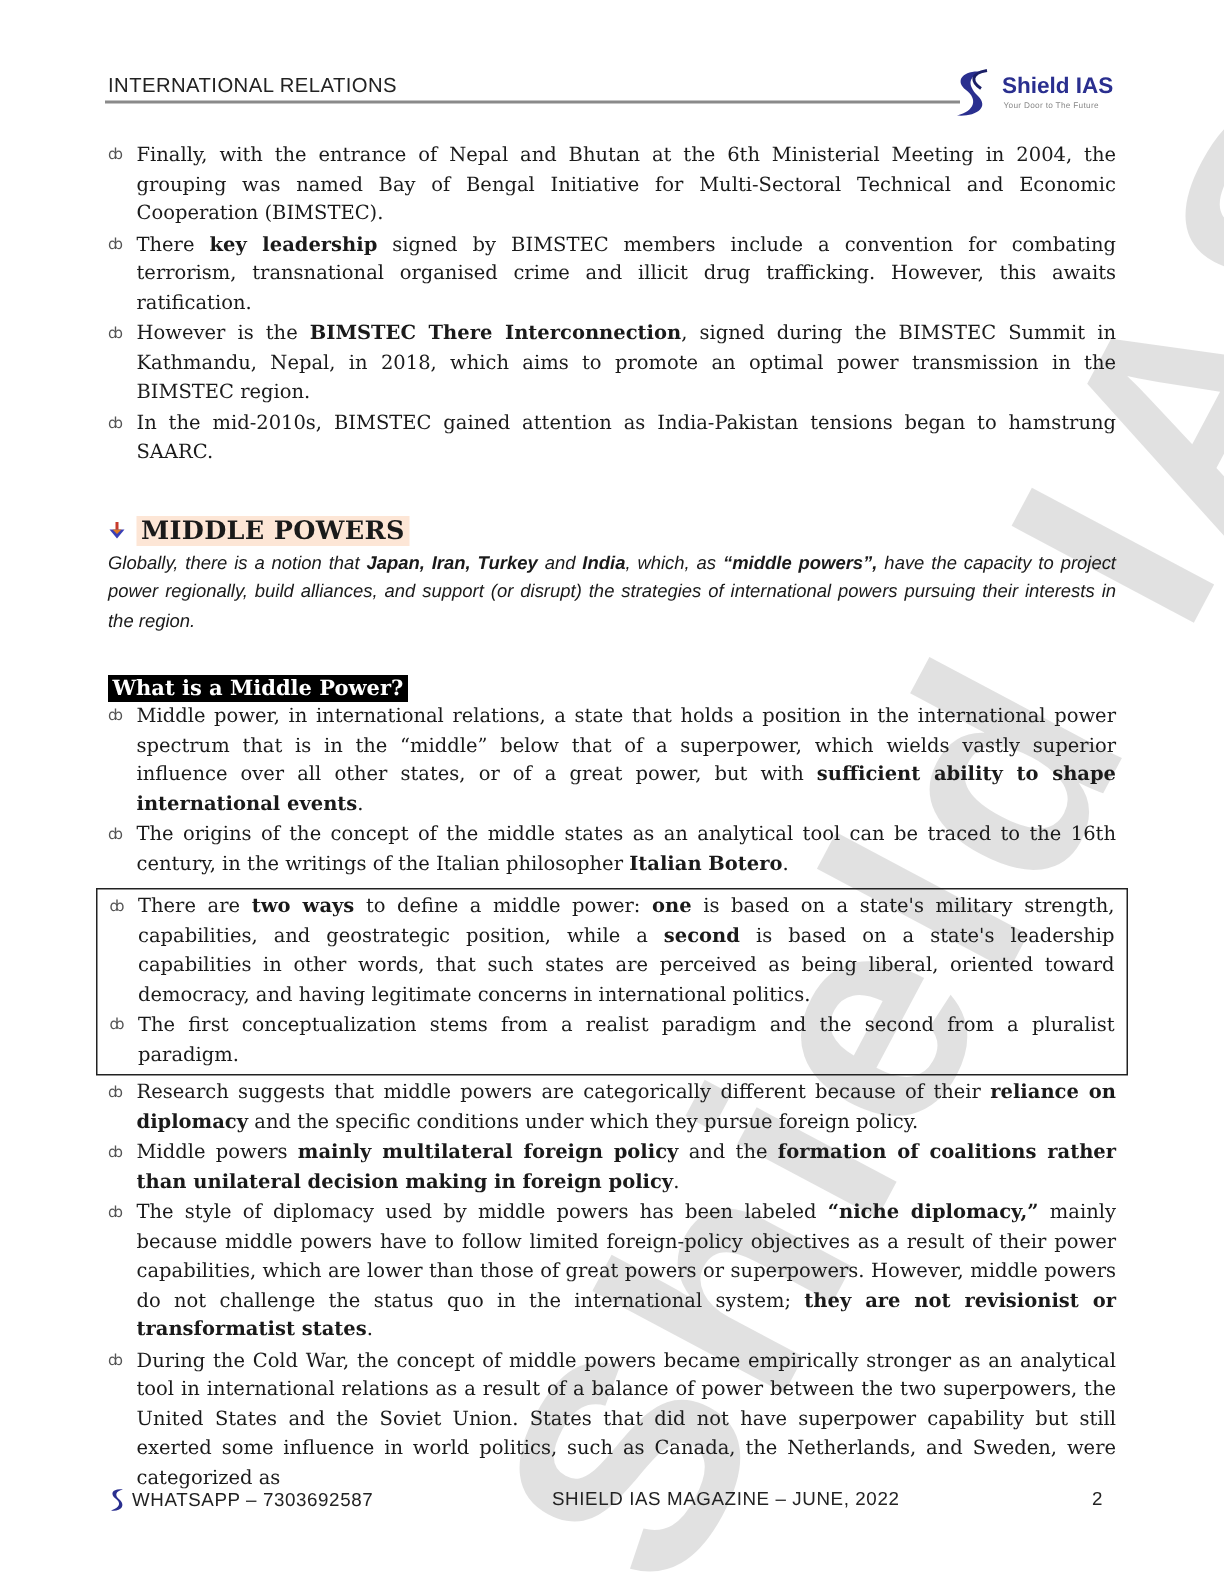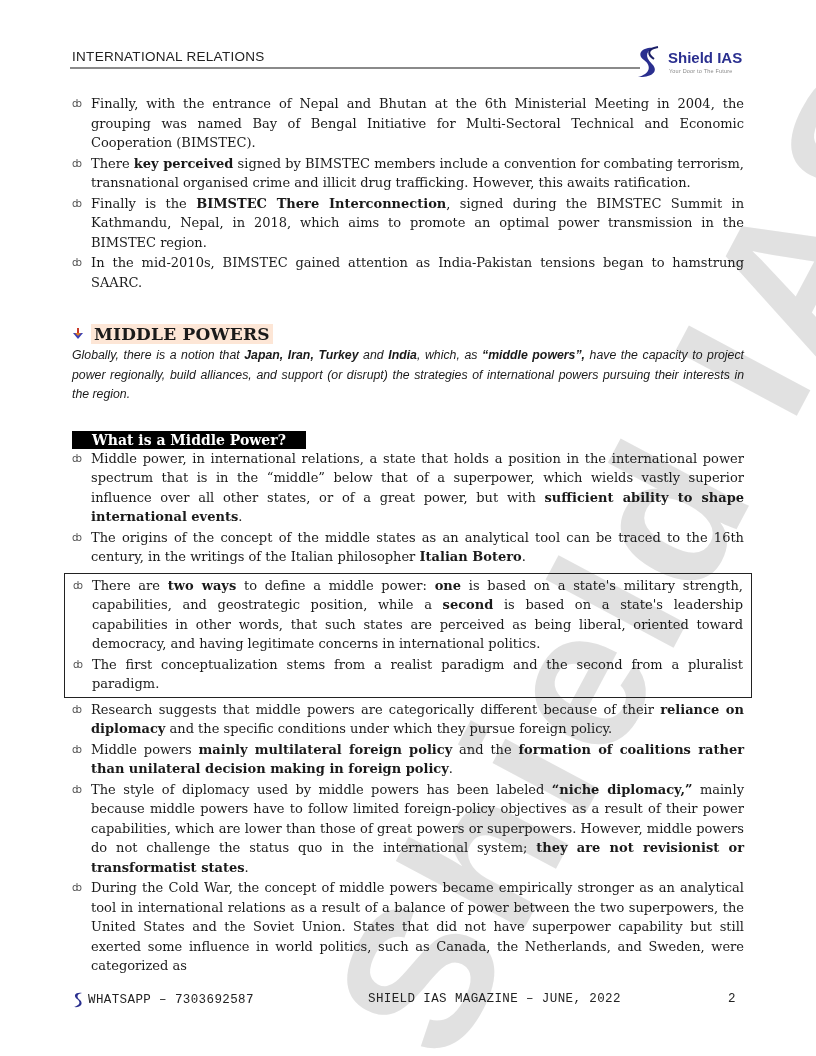--- a/index.html
+++ b/index.html
@@ -34,25 +34,25 @@
   b { font-weight: bold; }
 
   .sec-head { margin-top: 32px; display: flex; align-items: center; }
   .sec-icon { width: 12px; height: 12px; margin-right: 7px; position: relative; }
   .sec-title { font-size: 17px; font-weight: bold; background: #fde6d6; padding: 0 3px;
                letter-spacing: 0.2px; }
   .intro { font-style: italic; font-size: 13px; line-height: 19.5px; text-align: justify;
            margin-top: 2px; font-family: Liberation Sans, sans-serif; font-size: 12.3px; }
 
   .sub-head { margin-top: 26px; display: inline-block; background: #000; color: #fff;
-              font-weight: bold; font-size: 14px; padding: 1px 20px; }
+              font-weight: bold; font-size: 14px; padding: 1px 3px; }
   .boxed { border: 1.5px solid #222; margin: 6px -8px 2px -8px; padding: 2px 8px 2px 8px; }
 
   
-  .foot { position: absolute; top: 992px; font-family: Liberation Mono, monospace;
+  .foot { position: absolute; top: 992px; font-family: Liberation Sans, sans-serif;
           font-size: 12.5px; color: #222; letter-spacing: 0.4px; }
   .foot-left { left: 72px; display: flex; align-items: center; }
   .foot-center { left: 368px; }
   .foot-right { left: 728px; }
 </style>
 </head>
 <body>
 
 <div class="page">
 
@@ -65,22 +65,22 @@
     </svg>
     <div class="logo-name">Shield IAS</div>
     <div class="logo-tag">Your Door to The Future</div>
   </div>
 
   <div class="watermark">Shield IAS</div>
 
   <div class="content">
     <ul class="blist" id="bimstec-list">
         <li><span class="bul">ȸ</span><span>Finally, with the entrance of Nepal and Bhutan at the 6th Ministerial Meeting in 2004, the grouping was named Bay of Bengal Initiative for Multi-Sectoral Technical and Economic Cooperation (BIMSTEC).</span></li>
-        <li><span class="bul">ȸ</span><span>There </span><b>key perceived</b><span> signed by BIMSTEC members include a convention for combating terrorism, transnational organised crime and illicit drug trafficking. However, this awaits ratification.</span></li>
-        <li><span class="bul">ȸ</span><span>Finally is the </span><b>BIMSTEC There Interconnection</b><span>, signed during the BIMSTEC Summit in Kathmandu, Nepal, in 2018, which aims to promote an optimal power transmission in the BIMSTEC region.</span></li>
+        <li><span class="bul">ȸ</span><span>There </span><b>key leadership</b><span> signed by BIMSTEC members include a convention for combating terrorism, transnational organised crime and illicit drug trafficking. However, this awaits ratification.</span></li>
+        <li><span class="bul">ȸ</span><span>However is the </span><b>BIMSTEC There Interconnection</b><span>, signed during the BIMSTEC Summit in Kathmandu, Nepal, in 2018, which aims to promote an optimal power transmission in the BIMSTEC region.</span></li>
         <li><span class="bul">ȸ</span><span>In the mid-2010s, BIMSTEC gained attention as India-Pakistan tensions began to hamstrung SAARC.</span></li>
       </ul>
 
     <div class="sec-head">
       <svg class="sec-icon" viewBox="0 0 12 12">
         <rect x="5" y="0" width="2" height="6" fill="#c83a2b"></rect>
         <polygon points="1,5 11,5 6,11" fill="#3a3fb5"></polygon>
         <polygon points="3,5 9,5 6,8" fill="#e07a22"></polygon>
       </svg>
       <span class="sec-title">MIDDLE POWERS</span>

